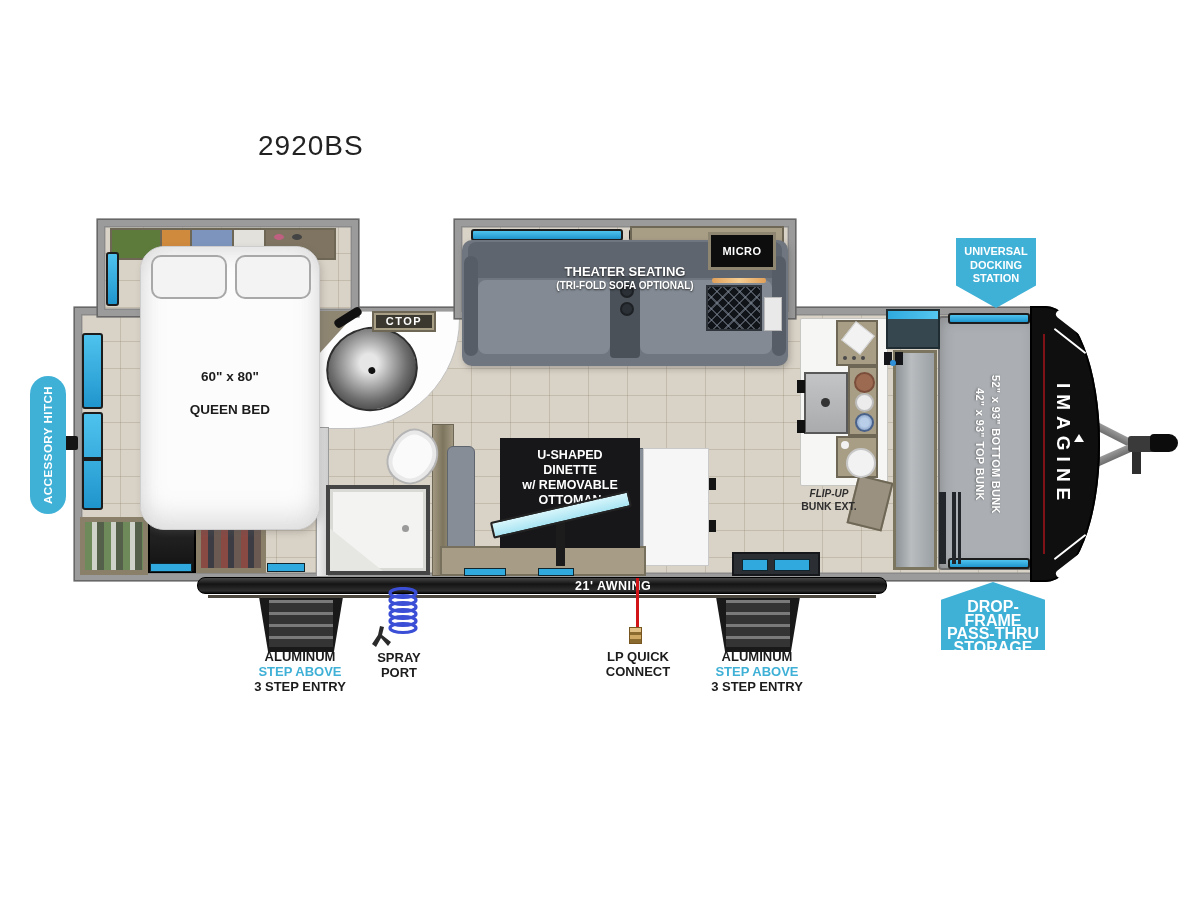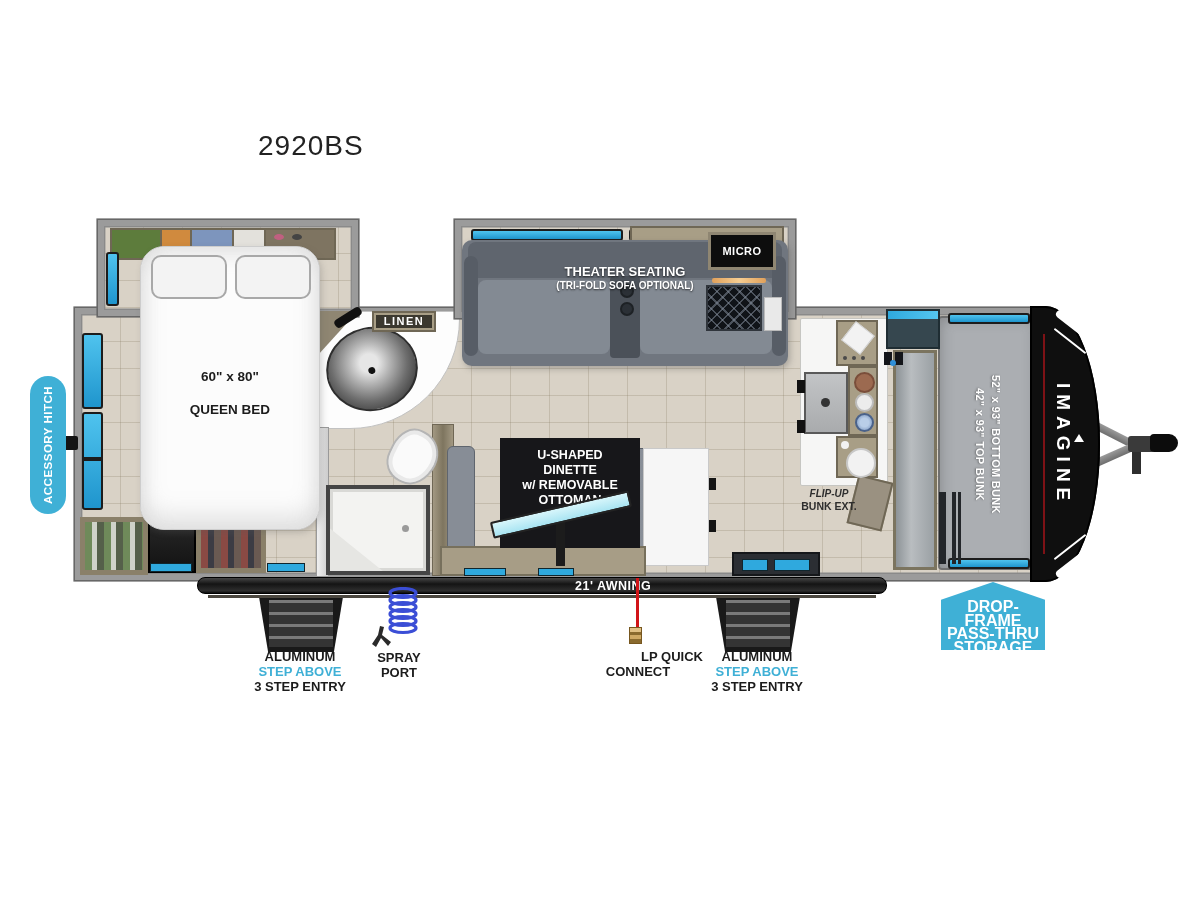--- a/index.html
+++ b/index.html
@@ -68,21 +68,21 @@
   <div class="abs cyanmat" style="left:150px;top:563px;width:42px;height:9px;z-index:2;"></div>
   <div class="abs cyanmat" style="left:267px;top:563px;width:38px;height:9px;z-index:2;"></div>
 
   <div class="abs" style="left:318px;top:311px;width:142px;height:118px;background:#fdfdfd;border:1px solid #c2c2c2;border-radius:0 0 110px 0;z-index:2;"></div>
   <div class="abs" style="left:318px;top:311px;width:40px;height:44px;background:#8f8672;clip-path:polygon(0 0,100% 0,0 100%);z-index:3;"></div>
   <div class="abs" style="left:326px;top:327px;width:92px;height:84px;border-radius:50%;transform:rotate(-12deg);border:2px solid #2e2e2e;z-index:3;background:radial-gradient(circle at 48% 42%,#e6e6e6 0 14%,#b9b9b9 30%,#6e6e6e 58%,#3a3a3a 82%,#262626 100%);">
     <div class="abs" style="left:46%;top:48%;width:7px;height:7px;background:#111;border-radius:50%;"></div>
   </div>
   <div class="abs" style="left:333px;top:313px;width:30px;height:9px;background:#111;border-radius:4px;transform:rotate(-32deg);z-index:4;"></div>
   <div class="abs tan" style="left:372px;top:311px;width:64px;height:21px;z-index:4;">
-    <div class="wtxt" style="margin:2px;background:#3b382f;font-size:11px;letter-spacing:1.5px;line-height:13px;">LINEN</div>
+    <div class="wtxt" style="margin:2px;background:#3b382f;font-size:11px;letter-spacing:1.5px;line-height:13px;">CTOP</div>
   </div>
   <div class="abs" style="left:316px;top:427px;width:13px;height:150px;background:linear-gradient(90deg,#f0f0f0,#cfcfcf);border:1px solid #9a9a9a;z-index:2;"></div>
   <div class="abs" style="left:389px;top:429px;width:48px;height:56px;background:#fafafa;border:2px solid #b5b5b5;border-radius:46% 54% 52% 48%/50% 50% 58% 42%;transform:rotate(26deg);box-shadow:inset 0 0 0 4px #e9e9e9;z-index:3;"></div>
   <div class="abs" style="left:326px;top:485px;width:104px;height:90px;background:#f3f3f1;border:4px solid #454545;box-shadow:inset 0 0 0 3px #d9d9d6;z-index:3;">
     <div class="abs" style="left:0;bottom:0;width:55%;height:52%;background:#e6e6e3;clip-path:polygon(0 100%,0 0,100% 100%);"></div>
     <div class="abs" style="right:18%;top:44%;width:7px;height:7px;background:#9a9a9a;border-radius:50%;"></div>
   </div>
   <div class="abs" style="left:432px;top:424px;width:22px;height:152px;background:linear-gradient(90deg,#a29882,#7e755f 50%,#a29882);border:1px solid #6f6755;z-index:2;"></div>
 
   <div class="abs tile wall" style="left:455px;top:220px;width:340px;height:98px;z-index:3;">
@@ -163,20 +163,25 @@
     <div style="position:absolute;left:44px;top:128px;width:0;height:0;border-left:5px solid transparent;border-right:5px solid transparent;border-bottom:8px solid #fff;"></div>
   </div>
   <div class="abs vert-rl wtxt" style="left:1052px;top:330px;height:230px;z-index:4;font-size:19px;letter-spacing:6px;text-align:center;">IMAGINE</div>
 
   <div class="abs" style="left:1085px;top:416px;width:54px;height:8px;background:linear-gradient(#9a9a9a,#6e6e6e);transform:rotate(27deg);transform-origin:left center;z-index:2;"></div>
   <div class="abs" style="left:1085px;top:464px;width:54px;height:8px;background:linear-gradient(#9a9a9a,#6e6e6e);transform:rotate(-24deg);transform-origin:left center;z-index:2;"></div>
   <div class="abs" style="left:1128px;top:436px;width:26px;height:16px;background:#3a3a3a;border-radius:3px;z-index:3;"></div>
   <div class="abs" style="left:1132px;top:450px;width:9px;height:24px;background:#2e2e2e;z-index:2;"></div>
   <div class="abs" style="left:1150px;top:434px;width:28px;height:18px;background:#0c0c0c;border-radius:4px 9px 9px 4px;z-index:3;"></div>
 
+  <div class="abs badge" style="left:956px;top:238px;width:80px;height:70px;clip-path:polygon(0 0,100% 0,100% 68%,50% 100%,0 68%);padding-top:7px;font-size:11px;line-height:13.5px;z-index:6;">
+    <div>UNIVERSAL</div>
+    <div>DOCKING</div>
+    <div>STATION</div>
+  </div>
   <div class="abs badge" style="left:941px;top:582px;width:104px;height:68px;clip-path:polygon(0 26%,50% 0,100% 26%,100% 100%,0 100%);padding-top:18px;font-size:16px;line-height:13.5px;z-index:6;">
     <div>DROP-FRAME</div>
     <div>PASS-THRU</div>
     <div>STORAGE</div>
   </div>
 
   <div class="abs" style="left:447px;top:446px;width:28px;height:118px;background:#878d96;border:1px solid #5f656e;border-radius:6px;z-index:2;"></div>
   <div class="abs" style="left:598px;top:448px;width:46px;height:118px;background:linear-gradient(90deg,#6f757e,#8a9099);border:1px solid #5a6068;z-index:2;"></div>
   <div class="abs" style="left:643px;top:448px;width:66px;height:118px;background:#f6f6f6;border:1px solid #c9c9c9;z-index:2;"></div>
   <div class="abs" style="left:709px;top:478px;width:7px;height:12px;background:#141414;z-index:3;"></div>
@@ -197,21 +202,21 @@
     <div class="cyanmat" style="position:absolute;left:8px;top:5px;width:24px;height:10px;"></div>
     <div class="cyanmat" style="position:absolute;left:40px;top:5px;width:34px;height:10px;"></div>
   </div>
 
   <div class="abs" style="left:197px;top:577px;width:690px;height:17px;background:linear-gradient(180deg,#454545,#141414 40%,#2e2e2e 85%,#0c0c0c);border:1px solid #000;border-radius:8px;z-index:5;"></div>
   <div class="abs" style="left:208px;top:595px;width:668px;height:3px;background:#4c4840;z-index:4;"></div>
   <div class="abs wtxt" style="left:575px;top:579px;font-size:12.5px;letter-spacing:.5px;z-index:6;">21' AWNING</div>
 
   <div class="abs" style="left:636px;top:578px;width:3px;height:52px;background:#d11418;z-index:6;"></div>
   <div class="abs" style="left:629px;top:627px;width:13px;height:17px;background:linear-gradient(180deg,#e0c084 0 30%,#8a6a2e 30% 45%,#cfa964 45% 75%,#8a6a2e 75% 100%);border:1px solid #77571f;z-index:6;"></div>
-  <div class="abs txt" style="left:636px;top:650px;width:72px;font-size:13px;z-index:6;">LP QUICK</div>
+  <div class="abs txt" style="left:602px;top:650px;width:72px;font-size:13px;z-index:6;">LP QUICK</div>
   <div class="abs txt" style="left:602px;top:665px;width:72px;font-size:13px;z-index:6;">CONNECT</div>
 
   <div class="abs steps" style="left:254px;top:595px;width:94px;height:57px;z-index:3;"></div>
   <div class="abs steps" style="left:711px;top:595px;width:94px;height:57px;z-index:3;"></div>
 
   <div class="abs" style="left:240px;top:649px;width:120px;z-index:6;">
     <div class="txt" style="font-size:13px;line-height:15px;">ALUMINUM</div>
     <div class="txt" style="font-size:13px;line-height:15px;color:#3fb0d6;">STEP ABOVE</div>
     <div class="txt" style="font-size:13px;line-height:15px;">3 STEP ENTRY</div>
   </div>

